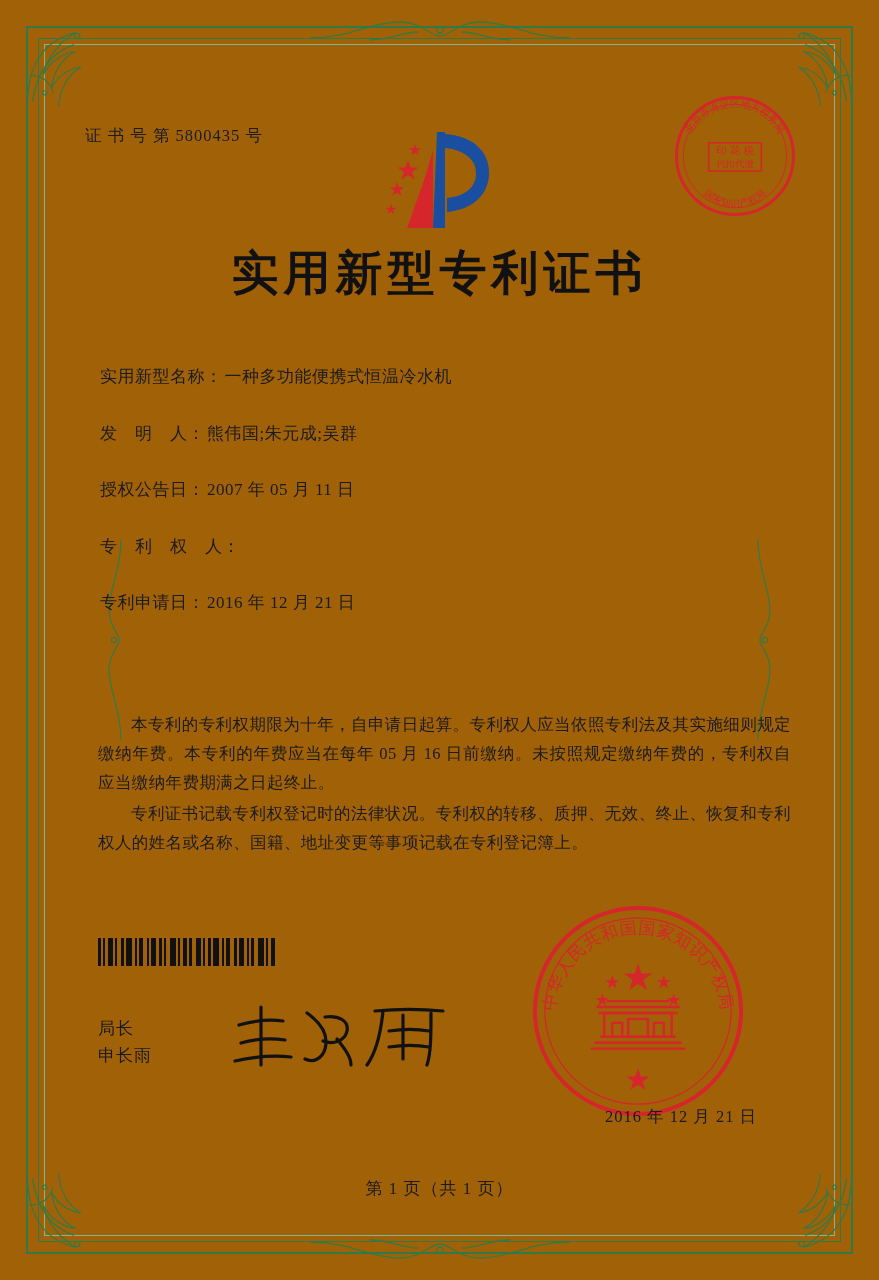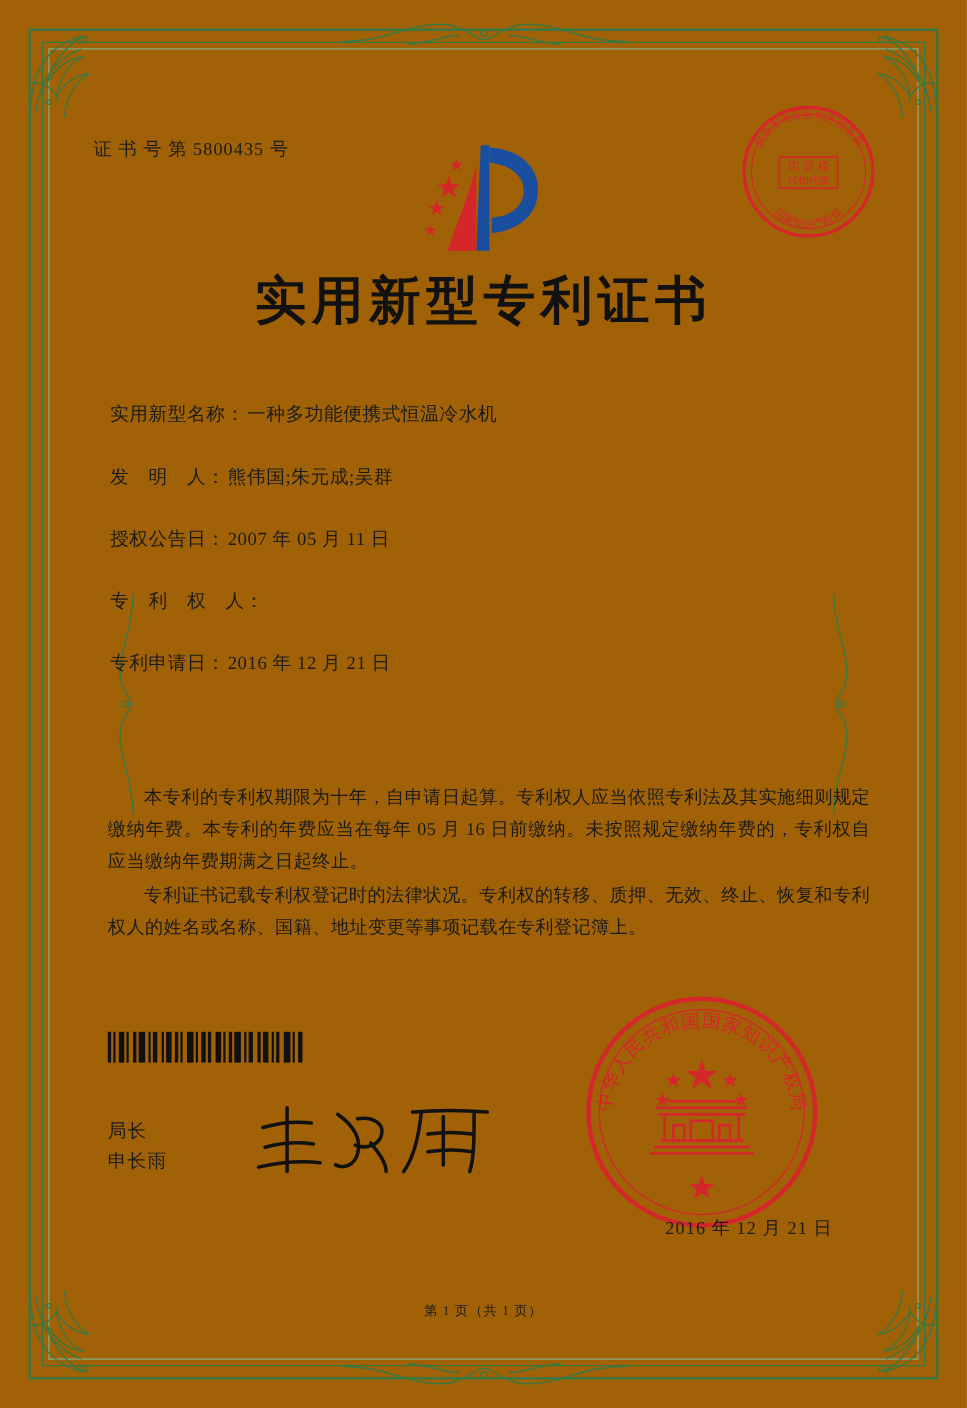--- a/index.html
+++ b/index.html
@@ -207,21 +207,21 @@
     color: #1b1b1b;
     letter-spacing: 1px;
     white-space: nowrap;
   }
 
   .page-foot {
     position: absolute;
     left: 0; right: 0;
     bottom: 20px;
     text-align: center;
-    font-size: 12px;
+    font-size: 17px;
     color: #1b1b1b;
     letter-spacing: 1px;
   }
 </style>
 </head>
 <body>
 
 <div class="page">
 
   <div class="border-outer"></div>

